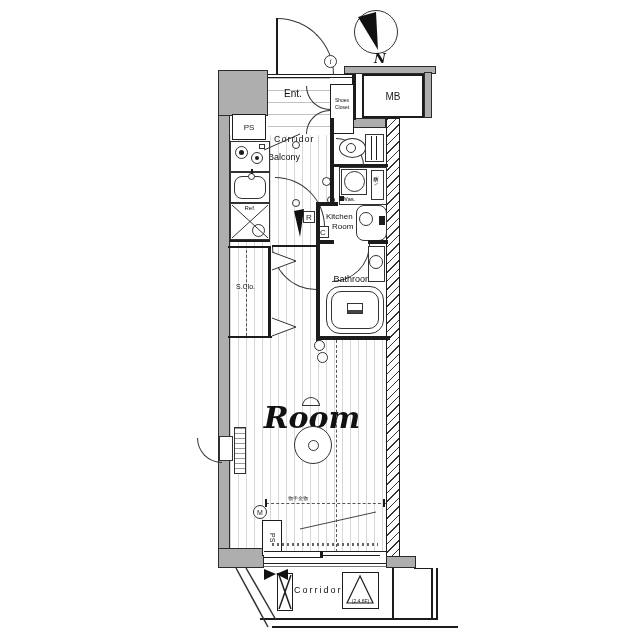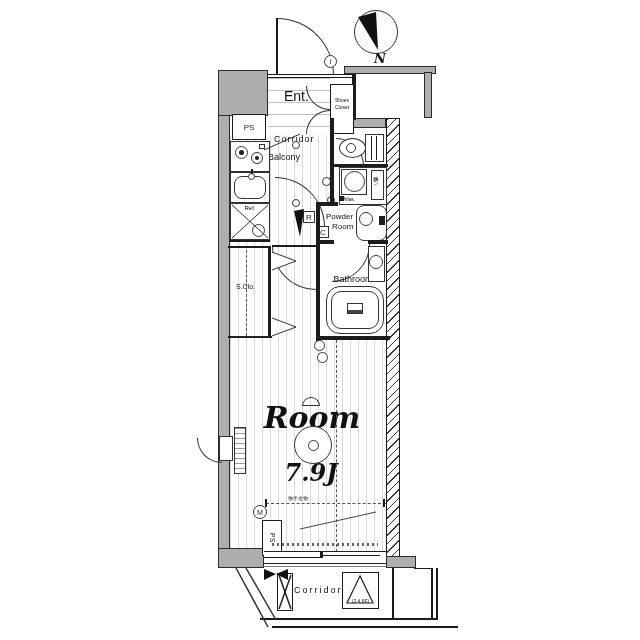--- a/index.html
+++ b/index.html
@@ -21,21 +21,21 @@
   .arc-bl{border-bottom:1px solid #333;border-left:1px solid #333;border-bottom-left-radius:100%}
   .hatch{position:absolute;background-color:#fff;border:1px solid #1c1c1c;
          background-image:repeating-linear-gradient(135deg,#333 0 1px,transparent 1px 6px)}
   .floor{position:absolute;background:repeating-linear-gradient(90deg,#d8d8d8 0 1px,transparent 1px 8px)}
   .entfloor{position:absolute;background:repeating-linear-gradient(180deg,#c2c2c2 0 1px,transparent 1px 12px)}
   .dashv{position:absolute;border-left:1px dashed #555}
   .dashh{position:absolute;border-top:1px dashed #555}
   .dots{position:absolute;background:repeating-linear-gradient(90deg,#666 0 2px,transparent 2px 5px)}
   .slats{position:absolute;background:#fff;border:1px solid #333;
          background-image:repeating-linear-gradient(180deg,#999 0 1px,transparent 1px 5px)}
-  .f5{font-size:5px}.f6{font-size:6px}.f7{font-size:7px}.f8{font-size:8px}.f9{font-size:9px}.f10{font-size:14px}
+  .f5{font-size:5px}.f6{font-size:6px}.f7{font-size:7px}.f8{font-size:8px}.f9{font-size:9px}.f10{font-size:10px}
   .serif{font-family:"DejaVu Serif",serif;font-style:italic;font-weight:bold}
   .vert{writing-mode:vertical-rl}
   svg{position:absolute;left:0;top:0;pointer-events:none}
 </style>
 </head>
 <body>
 
 <div id="canvas">
 
   <div class="entfloor" style="left:268px;top:78px;width:62px;height:56px"></div>
@@ -58,20 +58,23 @@
   <div class="ln" style="left:268px;top:77px;width:86px;height:1px"></div>
   <div class="arc arc-tr" style="left:277px;top:18px;width:57px;height:57px"></div>
   <div class="ln" style="left:276px;top:18px;width:2px;height:57px"></div>
   <div class="circ cnt f7" style="left:324px;top:55px;width:13px;height:13px;font-style:italic;font-family:'DejaVu Serif',serif">
       <span>i</span>
     </div>
 
   <div class="circ" style="left:354px;top:10px;width:44px;height:44px;border-width:1.5px"></div>
   <div class="lbl serif" style="left:374px;top:51px;font-size:13px">N</div>
 
+  <div class="box cnt f10" style="left:362px;top:74px;width:62px;height:44px;border-width:2px">
+      <span>MB</span>
+    </div>
 
   <div class="lbl f10" style="left:284px;top:88px">Ent.</div>
   <div class="ln" style="left:352px;top:74px;width:4px;height:46px"></div>
   <div class="box" style="left:330px;top:84px;width:24px;height:50px"></div>
   <div class="lbl f5 cnt" style="left:330px;top:97px;width:24px">Shoes</div>
   <div class="lbl f5 cnt" style="left:330px;top:104px;width:24px">Closet</div>
   <div class="arc arc-bl" style="left:306px;top:86px;width:24px;height:24px"></div>
   <div class="arc arc-tl" style="left:306px;top:110px;width:24px;height:24px"></div>
 
   <div class="box cnt f8" style="left:232px;top:114px;width:34px;height:26px;border-width:1px">
@@ -125,21 +128,21 @@
   <div class="thin" style="left:339px;top:167px;width:48px;height:38px"></div>
   <div class="thin" style="left:341px;top:169px;width:26px;height:26px"></div>
   <div class="circ" style="left:344px;top:171px;width:21px;height:21px"></div>
   <div class="lbl f6" style="left:342px;top:196px">Was.</div>
   <div class="thin" style="left:371px;top:170px;width:13px;height:30px"></div>
   <div class="lbl f5 vert" style="left:373px;top:172px">防水パン</div>
   <div class="ln" style="left:339px;top:196px;width:5px;height:5px"></div>
 
   <div class="ln" style="left:316px;top:202px;width:4px;height:142px"></div>
   <div class="ln" style="left:316px;top:202px;width:22px;height:4px"></div>
-  <div class="lbl f8" style="left:326px;top:212px">Powder</div>
+  <div class="lbl f8" style="left:326px;top:212px">Kitchen</div>
   <div class="lbl f8" style="left:332px;top:222px">Room</div>
   <div class="thin" style="left:356px;top:205px;width:31px;height:36px;border-radius:8px"></div>
   <div class="circ" style="left:359px;top:212px;width:14px;height:14px"></div>
   <div class="ln" style="left:379px;top:216px;width:6px;height:9px"></div>
 
   <div class="ln" style="left:316px;top:240px;width:18px;height:4px"></div>
   <div class="ln" style="left:368px;top:240px;width:20px;height:4px"></div>
   <div class="ln" style="left:316px;top:336px;width:74px;height:4px"></div>
   <div class="arc arc-br" style="left:332px;top:244px;width:38px;height:38px"></div>
   <div class="lbl f9 cnt" style="left:328px;top:274px;width:50px">Bathroom</div>
@@ -154,21 +157,20 @@
   <div class="ln" style="left:228px;top:246px;width:42px;height:2px"></div>
   <div class="ln" style="left:268px;top:246px;width:3px;height:92px"></div>
   <div class="ln" style="left:228px;top:336px;width:44px;height:2px"></div>
   <div class="dashv" style="left:246px;top:250px;width:1px;height:86px"></div>
   <div class="lbl f7" style="left:236px;top:283px">S.Clo.</div>
 
   <div class="arc arc-bl" style="left:272px;top:246px;width:44px;height:44px"></div>
   <div class="ln" style="left:272px;top:245px;width:44px;height:2px"></div>
 
   <div class="lbl serif cnt" style="left:252px;top:400px;width:120px;font-size:30px;justify-content:center;display:flex">Room</div>
-  <div class="lbl serif cnt" style="left:254px;top:458px;width:114px;font-size:24px;justify-content:center;display:flex">7.9J</div>
   <div class="dashv" style="left:336px;top:340px;width:1px;height:212px"></div>
   <div class="circ" style="left:294px;top:426px;width:38px;height:38px"></div>
   <div class="circ" style="left:308px;top:440px;width:11px;height:11px"></div>
   <div class="abs" style="left:302px;top:397px;width:18px;height:9px;border:1px solid #333;border-radius:9px 9px 0 0"></div>
   <div class="circ" style="left:314px;top:340px;width:11px;height:11px"></div>
   <div class="circ" style="left:317px;top:352px;width:11px;height:11px"></div>
 
   <div class="thin" style="left:219px;top:436px;width:14px;height:25px"></div>
   <div class="arc arc-bl" style="left:197px;top:438px;width:25px;height:25px"></div>
   <div class="slats" style="left:234px;top:427px;width:12px;height:47px"></div>

